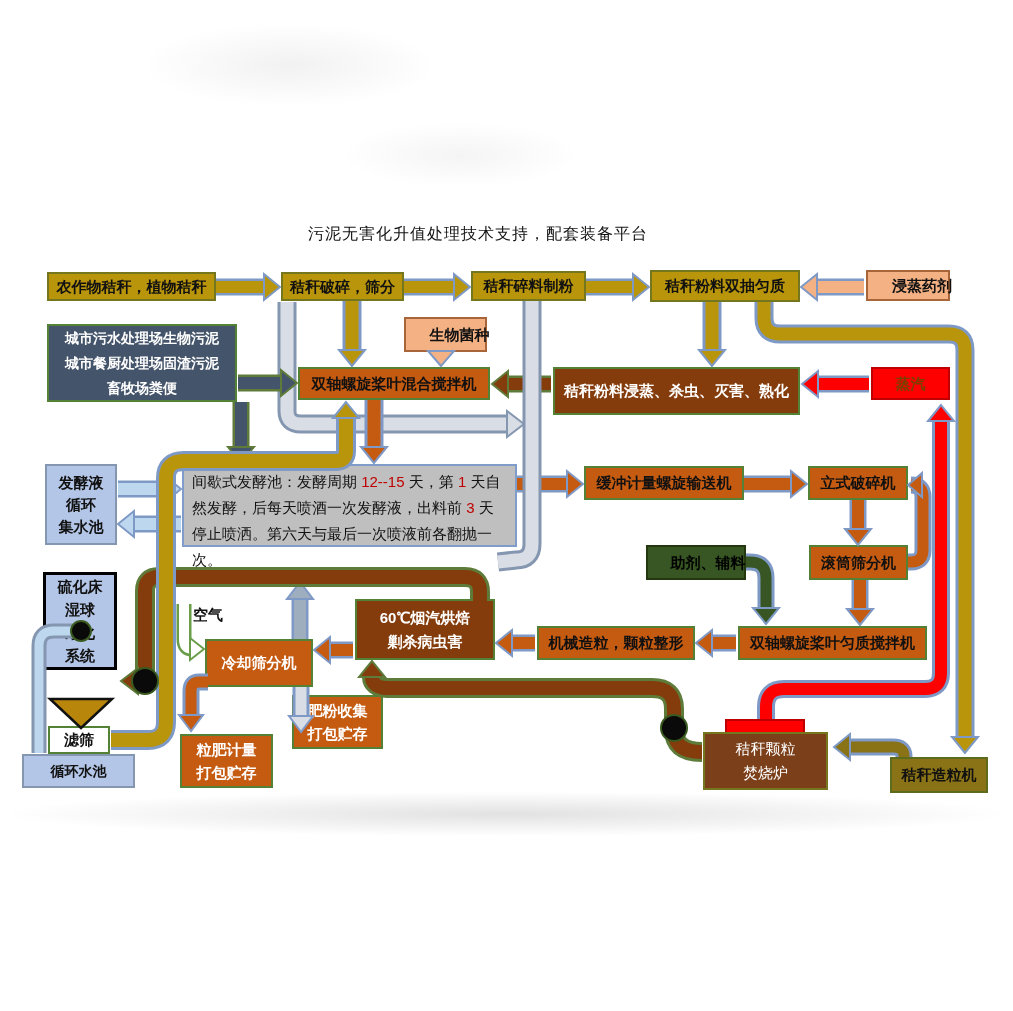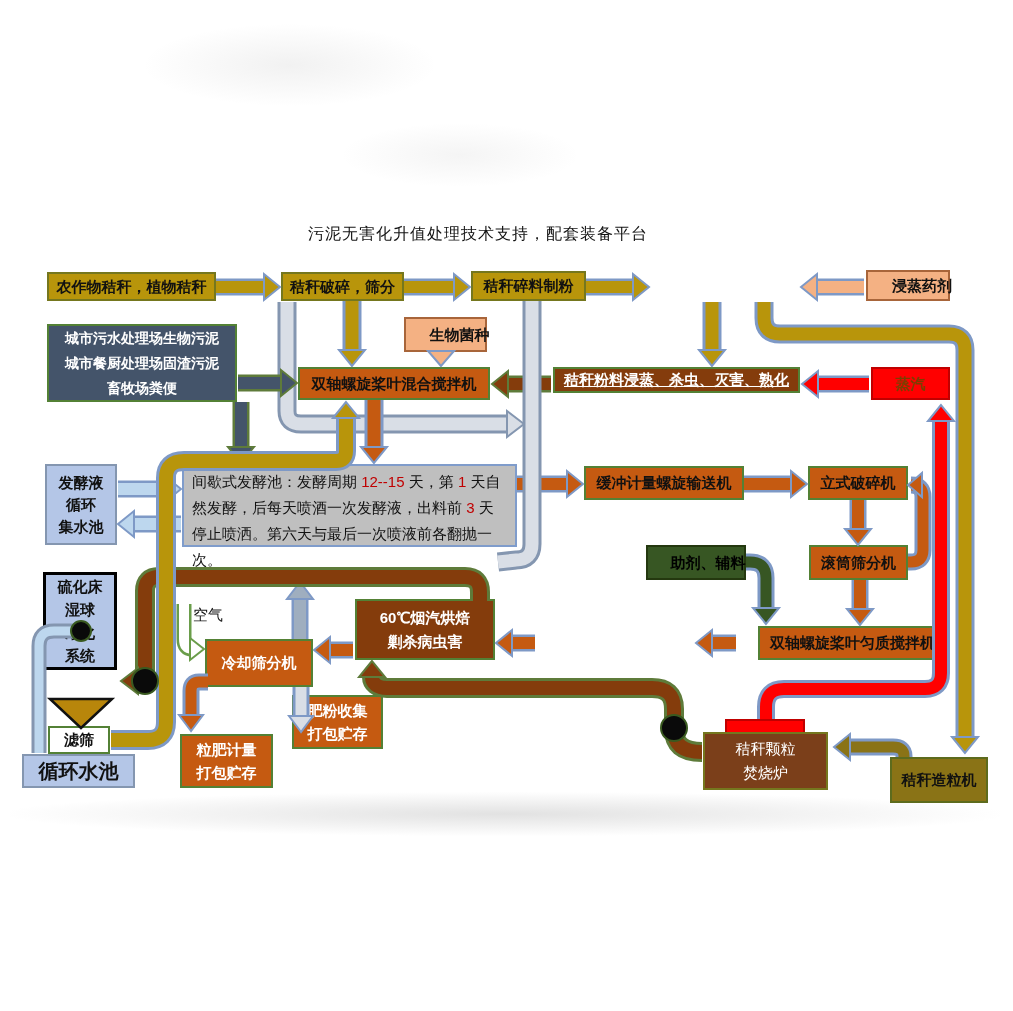--- a/index.html
+++ b/index.html
@@ -22,21 +22,21 @@
   .red-box{background:#FF0000;border:2px solid #C00000;color:#7B3F00;}
   .green-box{background:#375623;border:2px solid #24380F;color:#000;padding-left:24px;}
   .blue-box{background:#B4C6E7;border:2px solid #8496B0;}
   .purifier-box{background:#B4C6E7;border:3px solid #000;line-height:23px;}
   .white-box{background:#fff;border:2px solid #538135;}
   .note-box{background:#BFBFBF;border:2px solid #7F9CCB;font-weight:normal;
             align-items:flex-start;text-align:left;white-space:normal;
             font-size:15px;line-height:26px;padding:3px 8px;display:block;}
   .note-box .num{color:#C00000;margin-top:48px;}
   .red-cap{position:absolute;background:#FF0000;border:2px solid #C00000;box-sizing:border-box;}
-  .air-label{position:absolute;font-weight:normal;font-size:15px;color:#111;}
+  .air-label{position:absolute;font-weight:bold;font-size:15px;color:#111;}
   svg#wires{position:absolute;left:0;top:0;z-index:6;pointer-events:none;}
   .box{z-index:3;}
 </style>
 </head>
 <body>
 
 <div id="stage">
 
   <div class="smudge" style="left:130px;top:20px;width:320px;height:90px;background:radial-gradient(ellipse at center, rgba(120,120,120,0.10), transparent 65%);"></div>
   <div class="smudge" style="left:330px;top:120px;width:260px;height:70px;background:radial-gradient(ellipse at center, rgba(120,120,120,0.08), transparent 65%);"></div>
@@ -46,36 +46,39 @@
 
   <div class="box gold-box" style="left:47px;top:272px;width:169px;height:29px;">
       <span>农作物秸秆，植物秸秆</span>
     </div>
   <div class="box gold-box" style="left:281px;top:272px;width:123px;height:29px;">
       <span>秸秆破碎，筛分</span>
     </div>
   <div class="box gold-box" style="left:471px;top:271px;width:115px;height:30px;">
       <span>秸秆碎料制粉</span>
     </div>
+  <div class="box gold-box" style="left:650px;top:270px;width:150px;height:32px;">
+      <span>秸秆粉料双抽匀质</span>
+    </div>
   <div class="box peach-box" style="left:866px;top:270px;width:84px;height:31px;">
       <span>浸蒸药剂</span>
     </div>
 
   <div class="box slate-box" style="left:47px;top:324px;width:190px;height:78px;">
     <span>城市污水处理场生物污泥</span>
     <span>城市餐厨处理场固渣污泥</span>
     <span>畜牧场粪便</span>
   </div>
   <div class="box peach-box" style="left:404px;top:317px;width:83px;height:35px;">
       <span>生物菌种</span>
     </div>
   <div class="box orange-box" style="left:298px;top:367px;width:192px;height:33px;">
       <span>双轴螺旋桨叶混合搅拌机</span>
     </div>
-  <div class="box brown-box" style="left:553px;top:367px;width:247px;height:26px;text-decoration:underline;">
+  <div class="box brown-box" style="left:553px;top:367px;width:247px;height:48px;">
       <span>秸秆粉料浸蒸、杀虫、灭害、熟化</span>
     </div>
   <div class="box red-box" style="left:871px;top:367px;width:79px;height:33px;">
       <span>蒸汽</span>
     </div>
 
   <div class="box note-box" style="left:182px;top:464px;width:335px;height:83px;">
     <span>间歇式发酵池：发酵周期 </span><span class="num">12--15</span><span> 天，第 </span><span class="num">1</span><span> 天自然发酵，后每天喷酒一次发酵液，出料前 </span><span class="num">3</span><span> 天停止喷洒。第六天与最后一次喷液前各翻抛一次。</span>
   </div>
   <div class="box blue-box" style="left:45px;top:464px;width:72px;height:81px;line-height:22px;">
@@ -89,22 +92,25 @@
   <div class="box orange-box" style="left:808px;top:466px;width:100px;height:34px;">
       <span>立式破碎机</span>
     </div>
   <div class="box orange-box" style="left:809px;top:545px;width:99px;height:35px;">
       <span>滚筒筛分机</span>
     </div>
   <div class="box green-box" style="left:646px;top:545px;width:100px;height:35px;">
       <span>助剂、辅料</span>
     </div>
 
-  <div class="box orange-box" style="left:738px;top:626px;width:189px;height:34px;margin-left:20px;">
+  <div class="box orange-box" style="left:738px;top:626px;width:189px;height:34px;">
       <span>双轴螺旋桨叶匀质搅拌机</span>
+    </div>
+  <div class="box orange-box" style="left:537px;top:626px;width:158px;height:34px;">
+      <span>机械造粒，颗粒整形</span>
     </div>
   <div class="box brown-box" style="left:355px;top:599px;width:140px;height:61px;line-height:24px;">
     <span>60℃烟汽烘焙</span>
     <span>剿杀病虫害</span>
   </div>
   <div class="box orange-box white-t" style="left:205px;top:639px;width:108px;height:48px;">
       <span>冷却筛分机</span>
     </div>
   <div class="box orange-box white-t" style="left:180px;top:734px;width:93px;height:54px;line-height:23px;">
     <span>粒肥计量</span>
@@ -117,30 +123,30 @@
 
   <div class="box purifier-box" style="left:43px;top:572px;width:74px;height:98px;">
     <span>硫化床</span>
     <span>湿球</span>
     <span>净化</span>
     <span>系统</span>
   </div>
   <div class="box white-box" style="left:48px;top:726px;width:62px;height:28px;">
       <span>滤筛</span>
     </div>
-  <div class="box blue-box" style="left:22px;top:754px;width:113px;height:34px;font-size:20px;">
+  <div class="box blue-box" style="left:22px;top:754px;width:113px;height:34px;font-size:14px;">
       <span>循环水池</span>
     </div>
 
   <div class="red-cap" style="left:725px;top:719px;width:80px;height:15px;"></div>
   <div class="box furnace-box" style="left:703px;top:732px;width:125px;height:58px;line-height:24px;">
     <span>秸秆颗粒</span>
     <span>焚烧炉</span>
   </div>
-  <div class="box olive-box" style="left:890px;top:757px;width:98px;height:46px;">
+  <div class="box olive-box" style="left:890px;top:757px;width:98px;height:36px;">
       <span>秸秆造粒机</span>
     </div>
 
   <div class="air-label" style="left:193px;top:606px;">空气</div>
 
   <svg id="wires" width="1013" height="1011" viewBox="0 0 1013 1011">
 
     <g>
       <path d="M 287 302 V 411 Q 287 424 301 424 H 506" fill="none" stroke="#8496B0" stroke-width="19"></path>
       <path d="M 287 302 V 411 Q 287 424 301 424 H 506" fill="none" stroke="#D9DEE6" stroke-width="13"></path>

